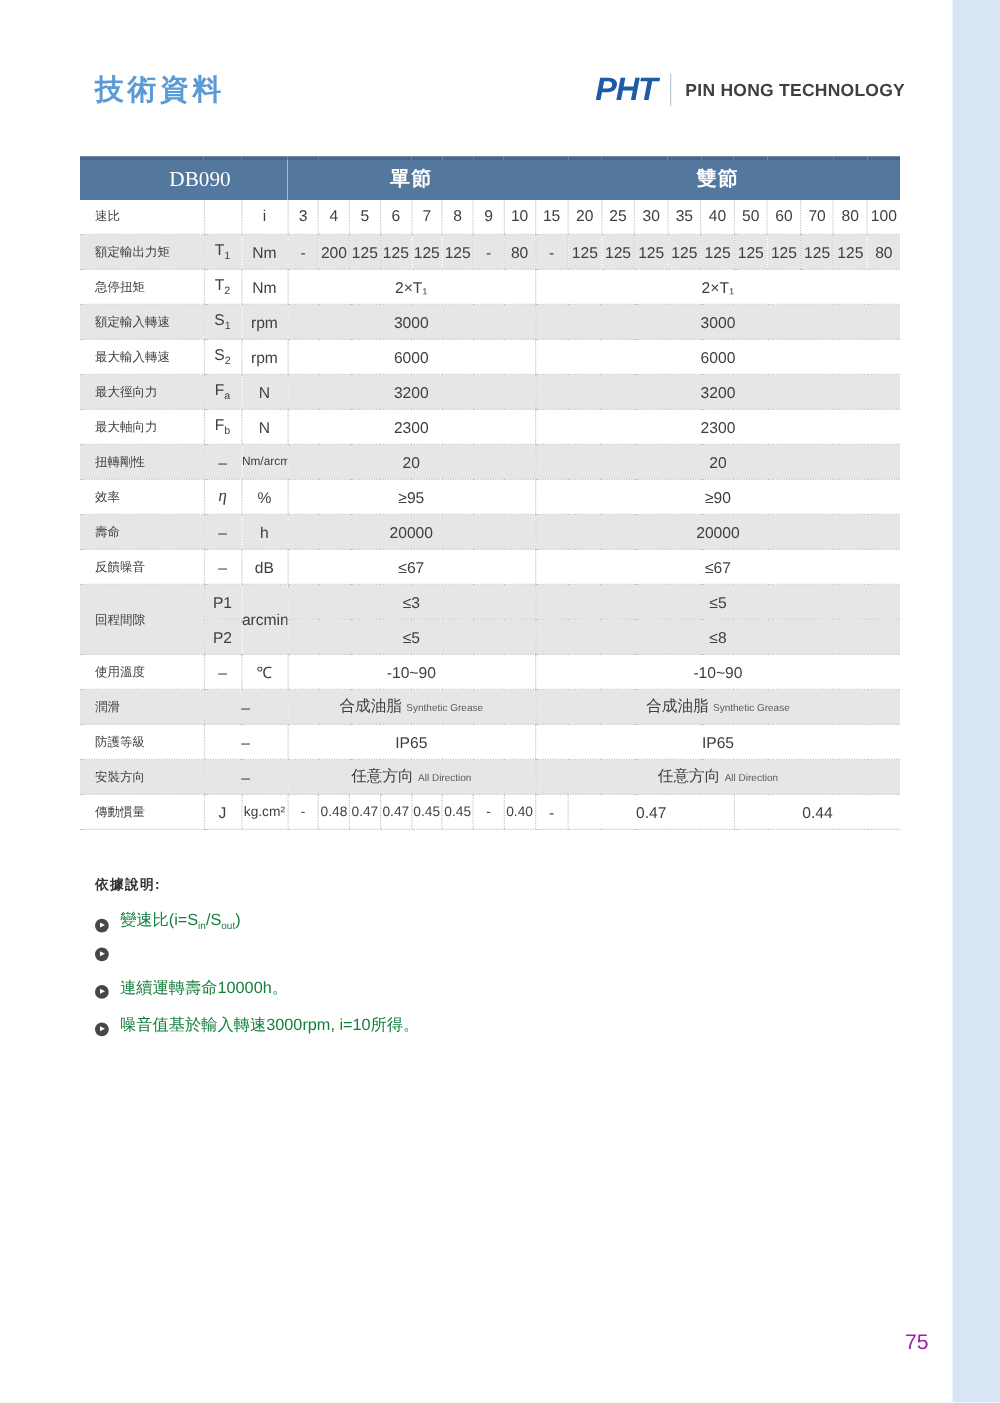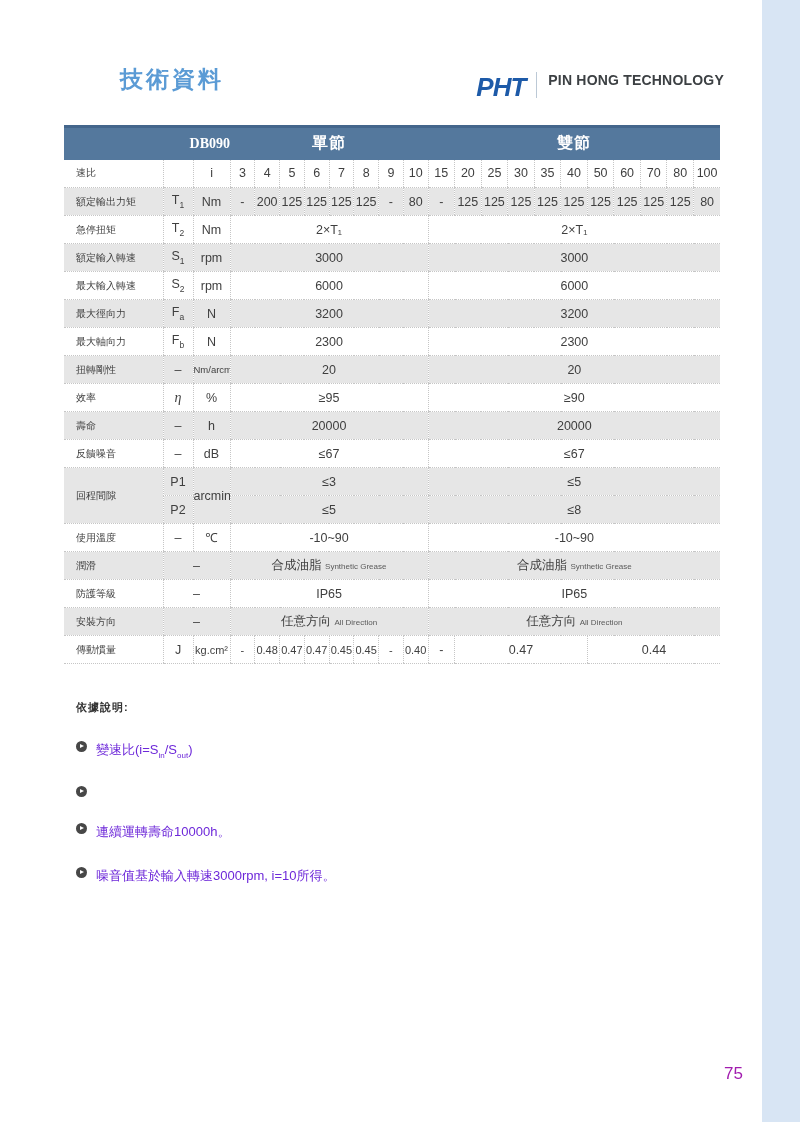--- a/index.html
+++ b/index.html
@@ -15,23 +15,23 @@
     position: absolute; top: 0; right: 0;
     width: 38px; height: 1122px;
     background: #d8e5f4;
   }
   
   .page-header {
     position: absolute; left: 76px; top: 56px; width: 648px;
     display: flex; justify-content: space-between; align-items: center;
   }
   .page-title {
-    font-size: 23px; font-weight: 600; color: #5b9bd5; letter-spacing: 3px; margin-left: 44px;
-  }
-  .brand { display: flex; align-items: flex-start; gap: 11px; margin-top: 16px; }
+    font-size: 23px; font-weight: 600; color: #5b9bd5; letter-spacing: 3px;
+  }
+  .brand { display: flex; align-items: center; gap: 11px; }
   .brand-abbr {
     font-size: 26px; font-weight: 800; font-style: italic;
     color: #1d5aa8; letter-spacing: -1px;
     font-family: "Liberation Sans", sans-serif;
   }
   .brand-divider { width: 1px; height: 26px; background: #bcc9d6; }
   .brand-name {
     font-size: 14px; font-weight: 700; color: #3c4043; letter-spacing: 0.2px;
   }
   
@@ -52,36 +52,36 @@
   }
   td.label {
     text-align: left; padding-left: 12px; font-size: 10px; border-left: none;
   }
   tr.shade td { background: #e6e6e6; }
   tr.head td {
     background: #54789d; color: #ffffff; height: 33px;
     border: none; border-top: 3px solid #44668c;
   }
   td.model {
-    text-align: right; padding-left: 26px;
-    font-family: "Liberation Serif", serif; font-size: 14px; font-weight: 700;
+    text-align: center; padding-left: 26px;
+    font-family: "Liberation Serif", serif; font-size: 17px; font-weight: 400;
   }
   td.sec { font-size: 16px; font-weight: 600; letter-spacing: 1px; margin-top: 12px; }
   td.sym sub, td.unit sub { font-size: 8.5px; }
   .eta { font-style: italic; font-family: "Liberation Serif", serif; font-size: 14px; }
   td.unit-sm { font-size: 9.5px; }
   td.unit-xs { font-size: 11px; }
   .sml { font-size: 8px; color: #5a5a5a; font-family: Liberation Sans, sans-serif; }
   td.num-sm { font-size: 11px; }
   
   .notes { position: absolute; left: 76px; top: 700px; width: 560px; }
   .notes-heading { font-size: 11px; font-weight: 700; color: #333; letter-spacing: 1px; }
   .note-item {
-    display: flex; align-items: flex-start; gap: 9px;
-    margin-top: 26px; font-size: 13px; color: #6d28d9;
+    display: flex; align-items: flex-end; gap: 9px;
+    margin-top: 12px; font-size: 13px; color: #15803d;
   }
   .note-bullet {
     flex: 0 0 auto; width: 11px; height: 11px; border-radius: 50%;
     background: #474747; position: relative;
   }
   .note-bullet::after {
     content: ""; position: absolute; left: 4px; top: 3px;
     width: 0; height: 0;
     border-left: 4px solid #ffffff;
     border-top: 2.5px solid transparent;

